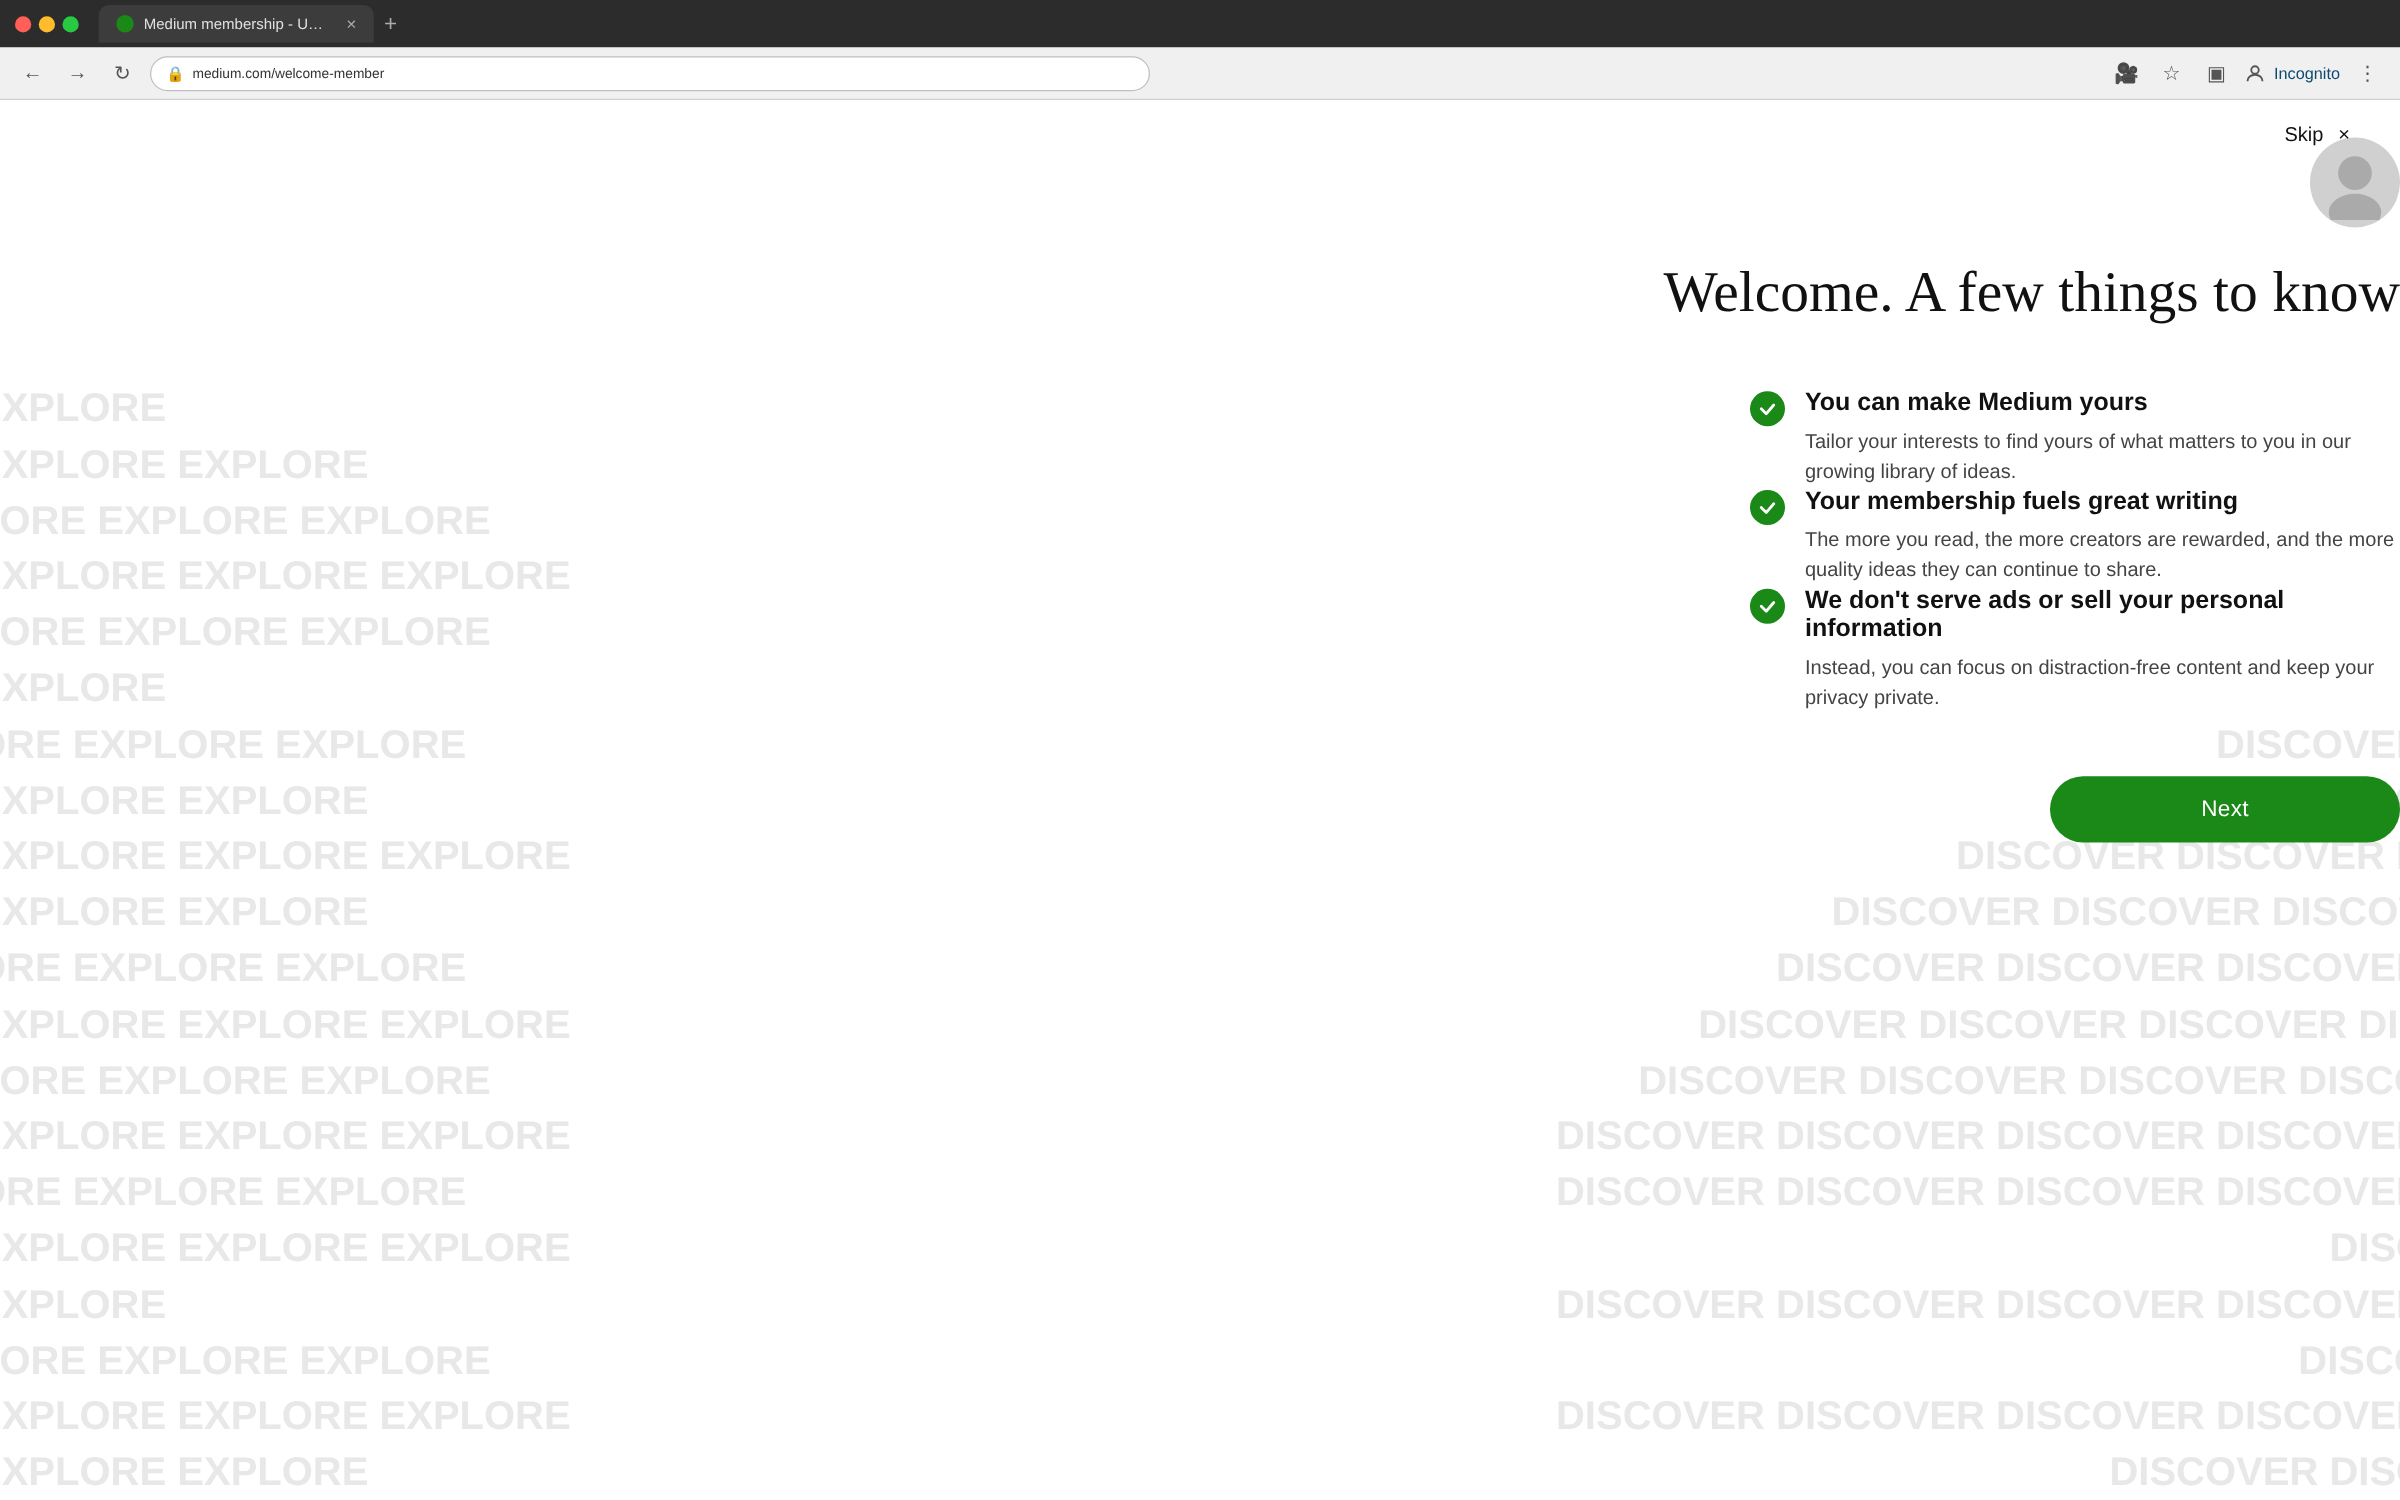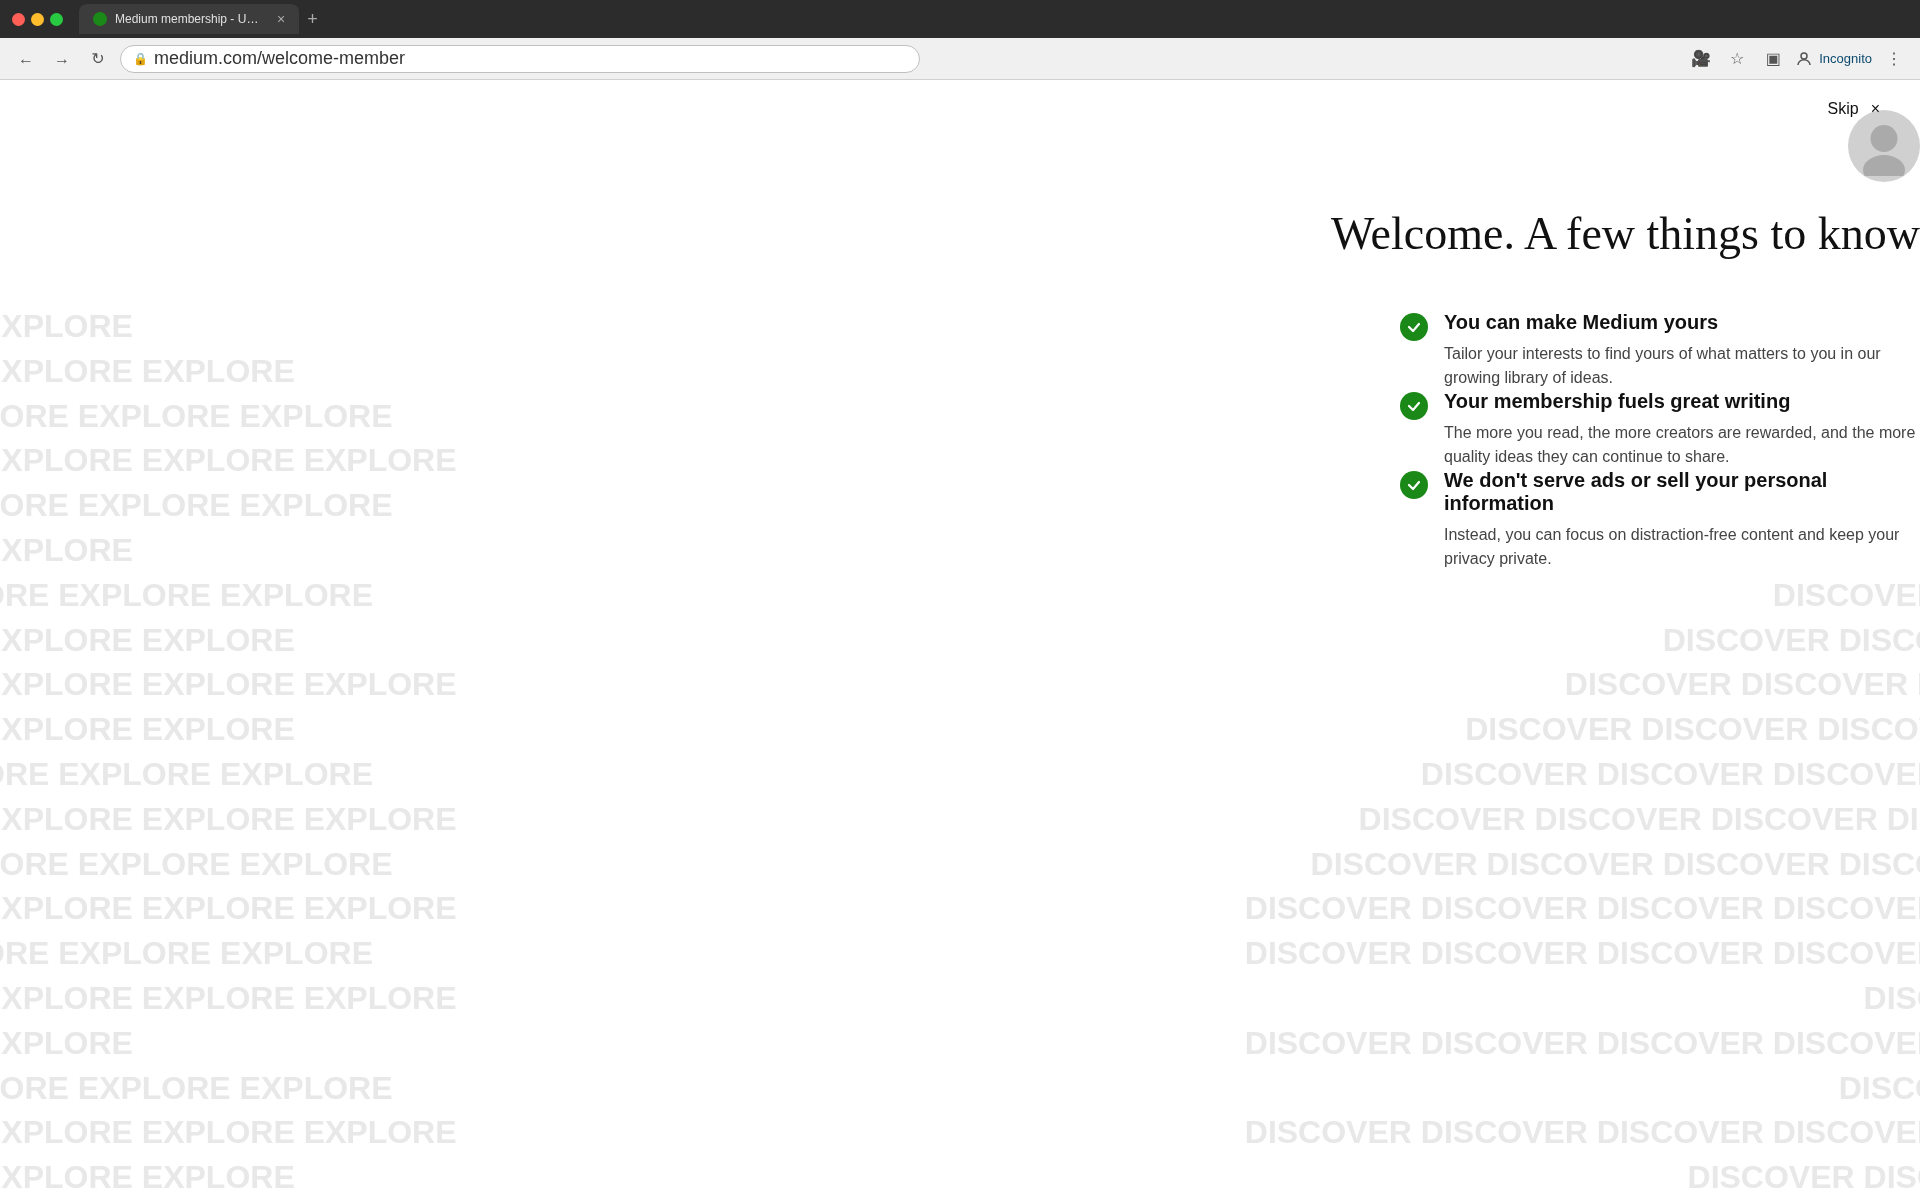--- a/index.html
+++ b/index.html
@@ -124,21 +124,21 @@
       gap: 6px;
       max-width: 800px;
     }
 
     .lock-icon {
       color: #555;
       font-size: 12px;
     }
 
     .url-text {
-      font-size: 18px;
+      font-size: 11px;
       color: #333;
     }
 
     .toolbar-icons {
       display: flex;
       align-items: center;
       gap: 8px;
       margin-left: auto;
     }
 
@@ -416,20 +416,21 @@
           </svg>
         </div>
         <div class="feature-text">
           <div class="feature-title">We don't serve ads or sell your personal information</div>
           <div class="feature-desc">Instead, you can focus on distraction-free content and keep your privacy private.</div>
         </div>
       </div>
 
     </div>
 
+    <button class="next-btn">Next</button>
 
   </div>
 
   <div class="bg-text-left">EXPLORE
 EXPLORE EXPLORE
 LORE EXPLORE EXPLORE
 EXPLORE EXPLORE EXPLORE
 LORE EXPLORE EXPLORE EXPLORE
 ORE EXPLORE EXPLORE EXPLORE EXPLORE
 EXPLORE EXPLORE EXPLORE EXPLORE EXPLORE

